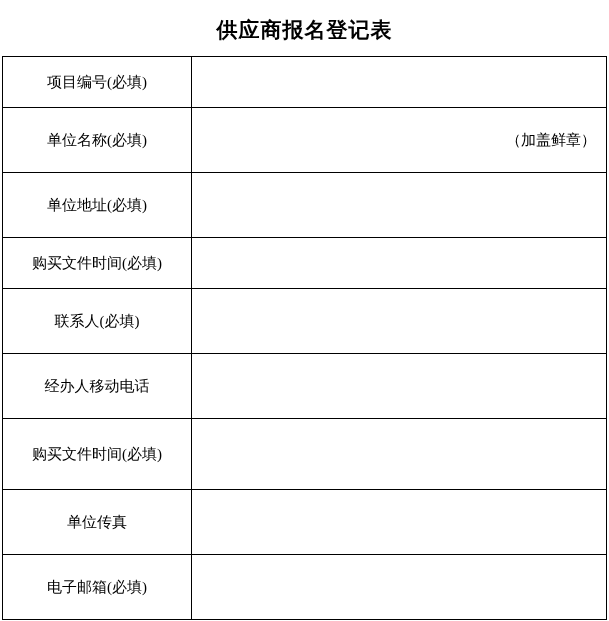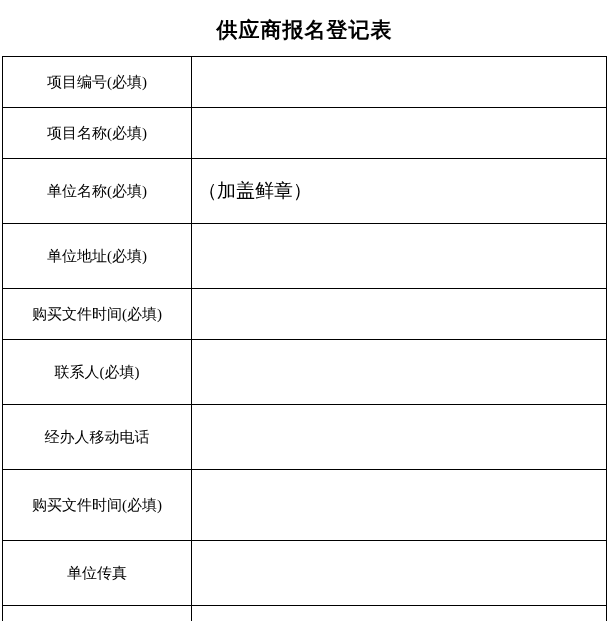--- a/index.html
+++ b/index.html
@@ -44,21 +44,22 @@
   td.label-cell {
     width: 160px;
     text-align: center;
     font-size: 15px;
     line-height: 1.35;
     padding: 6px 14px;
     font-family: "Liberation Serif", "DejaVu Serif", serif;
   }
   td.value-cell {
     width: 398px;
-    font-size: 19px;
+    text-align: right;
+    font-size: 15px;
     padding: 6px 10px 6px 6px;
     font-family: "Liberation Serif", "DejaVu Serif", serif;
   }
   .row-h-normal td { height: 38px; }
   .row-h-tall td { height: 52px; font-family: Liberation Serif, serif; }
   .row-h-xtall td { height: 58px; }
   .seal-note {
     display: block;
     white-space: nowrap;
   }
@@ -71,24 +72,20 @@
   <div class="doc-title">供应商报名登记表</div>
 
   <table class="form-table">
     <tbody>
 
       <tr class="row-h-normal">
         <td class="label-cell">项目编号(必填)</td>
         <td class="value-cell"></td>
       </tr>
 
-      <tr class="row-h-normal">
-        <td class="label-cell">项目名称(必填)</td>
-        <td class="value-cell"></td>
-      </tr>
 
       <tr class="row-h-tall">
         <td class="label-cell">单位名称(必填)</td>
         <td class="value-cell">
           <span class="seal-note">（加盖鲜章）</span>
         </td>
       </tr>
 
       <tr class="row-h-tall">
         <td class="label-cell">单位地址(必填)</td>

